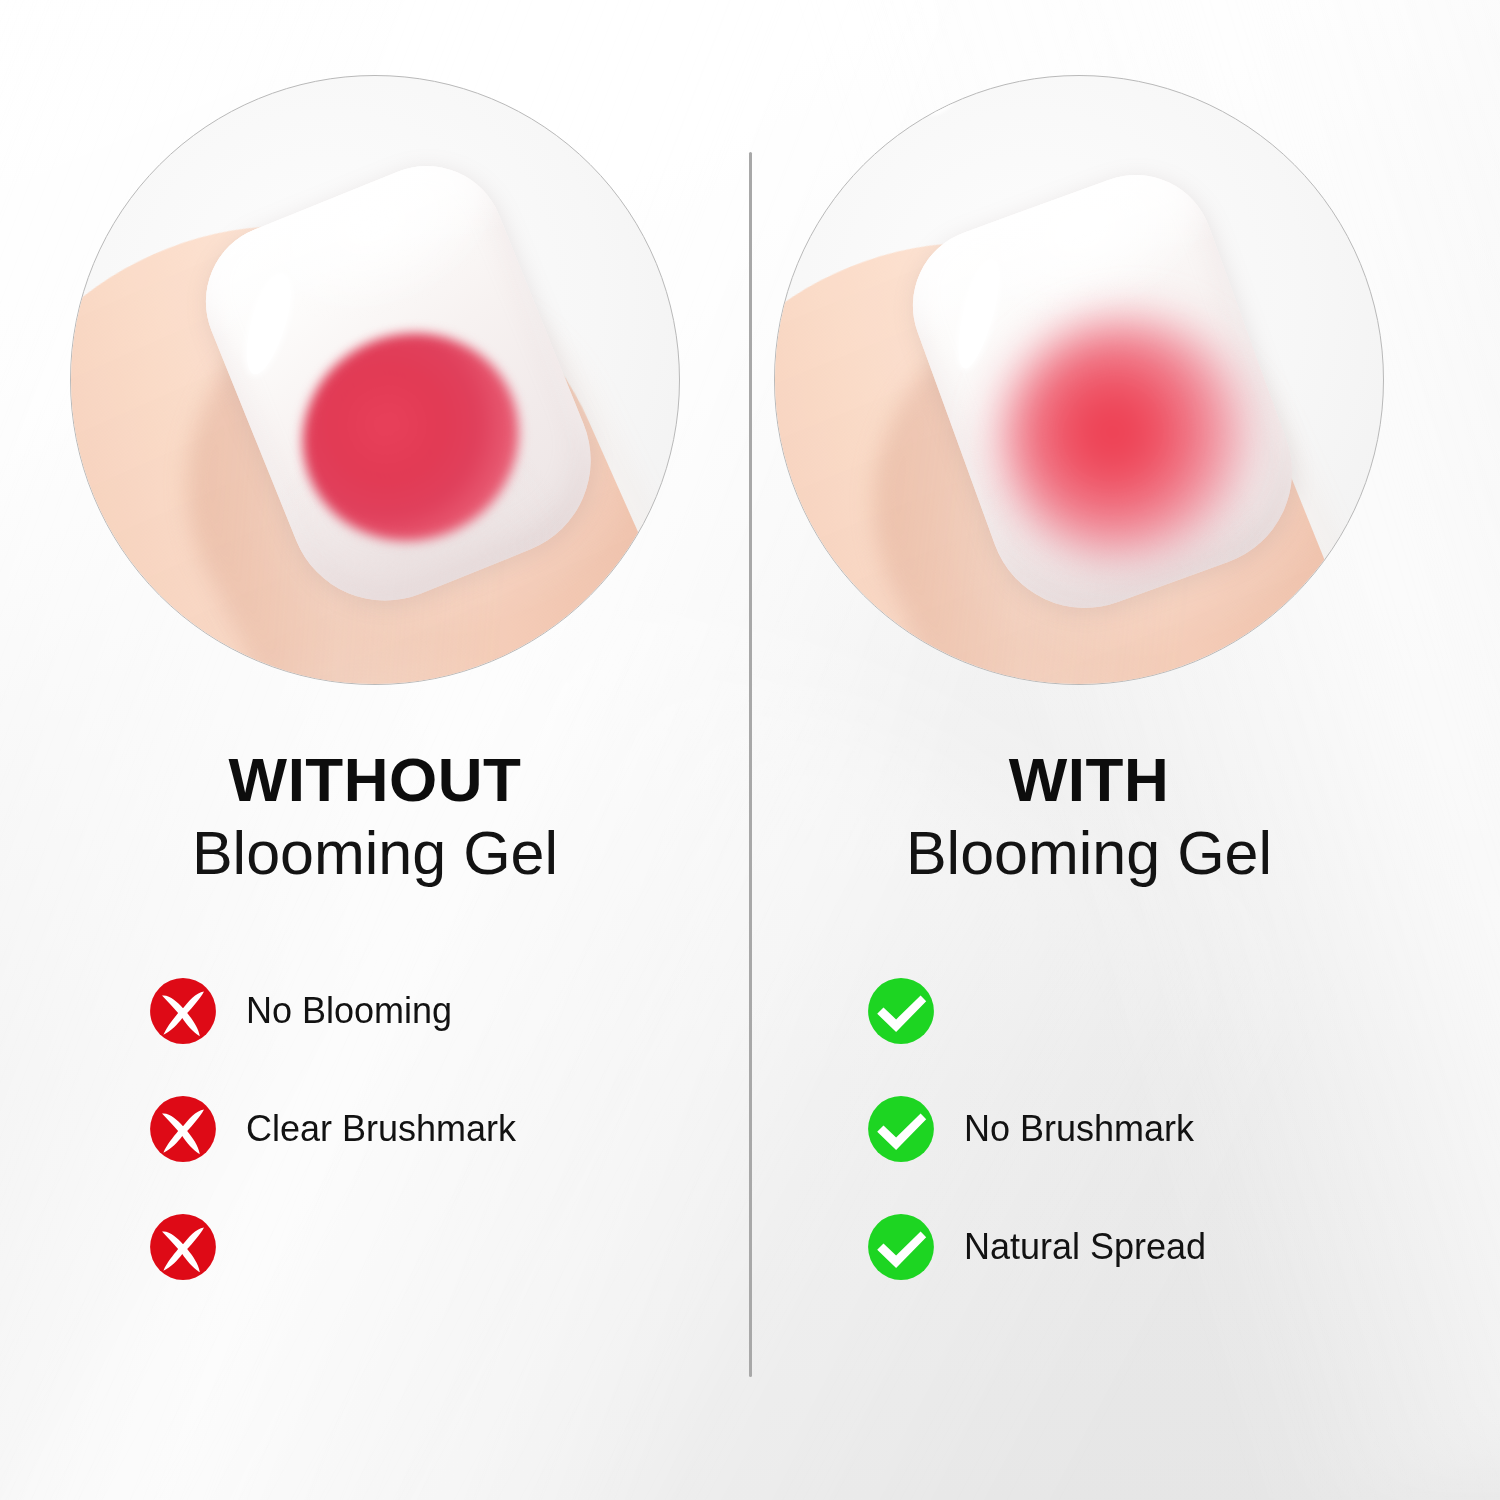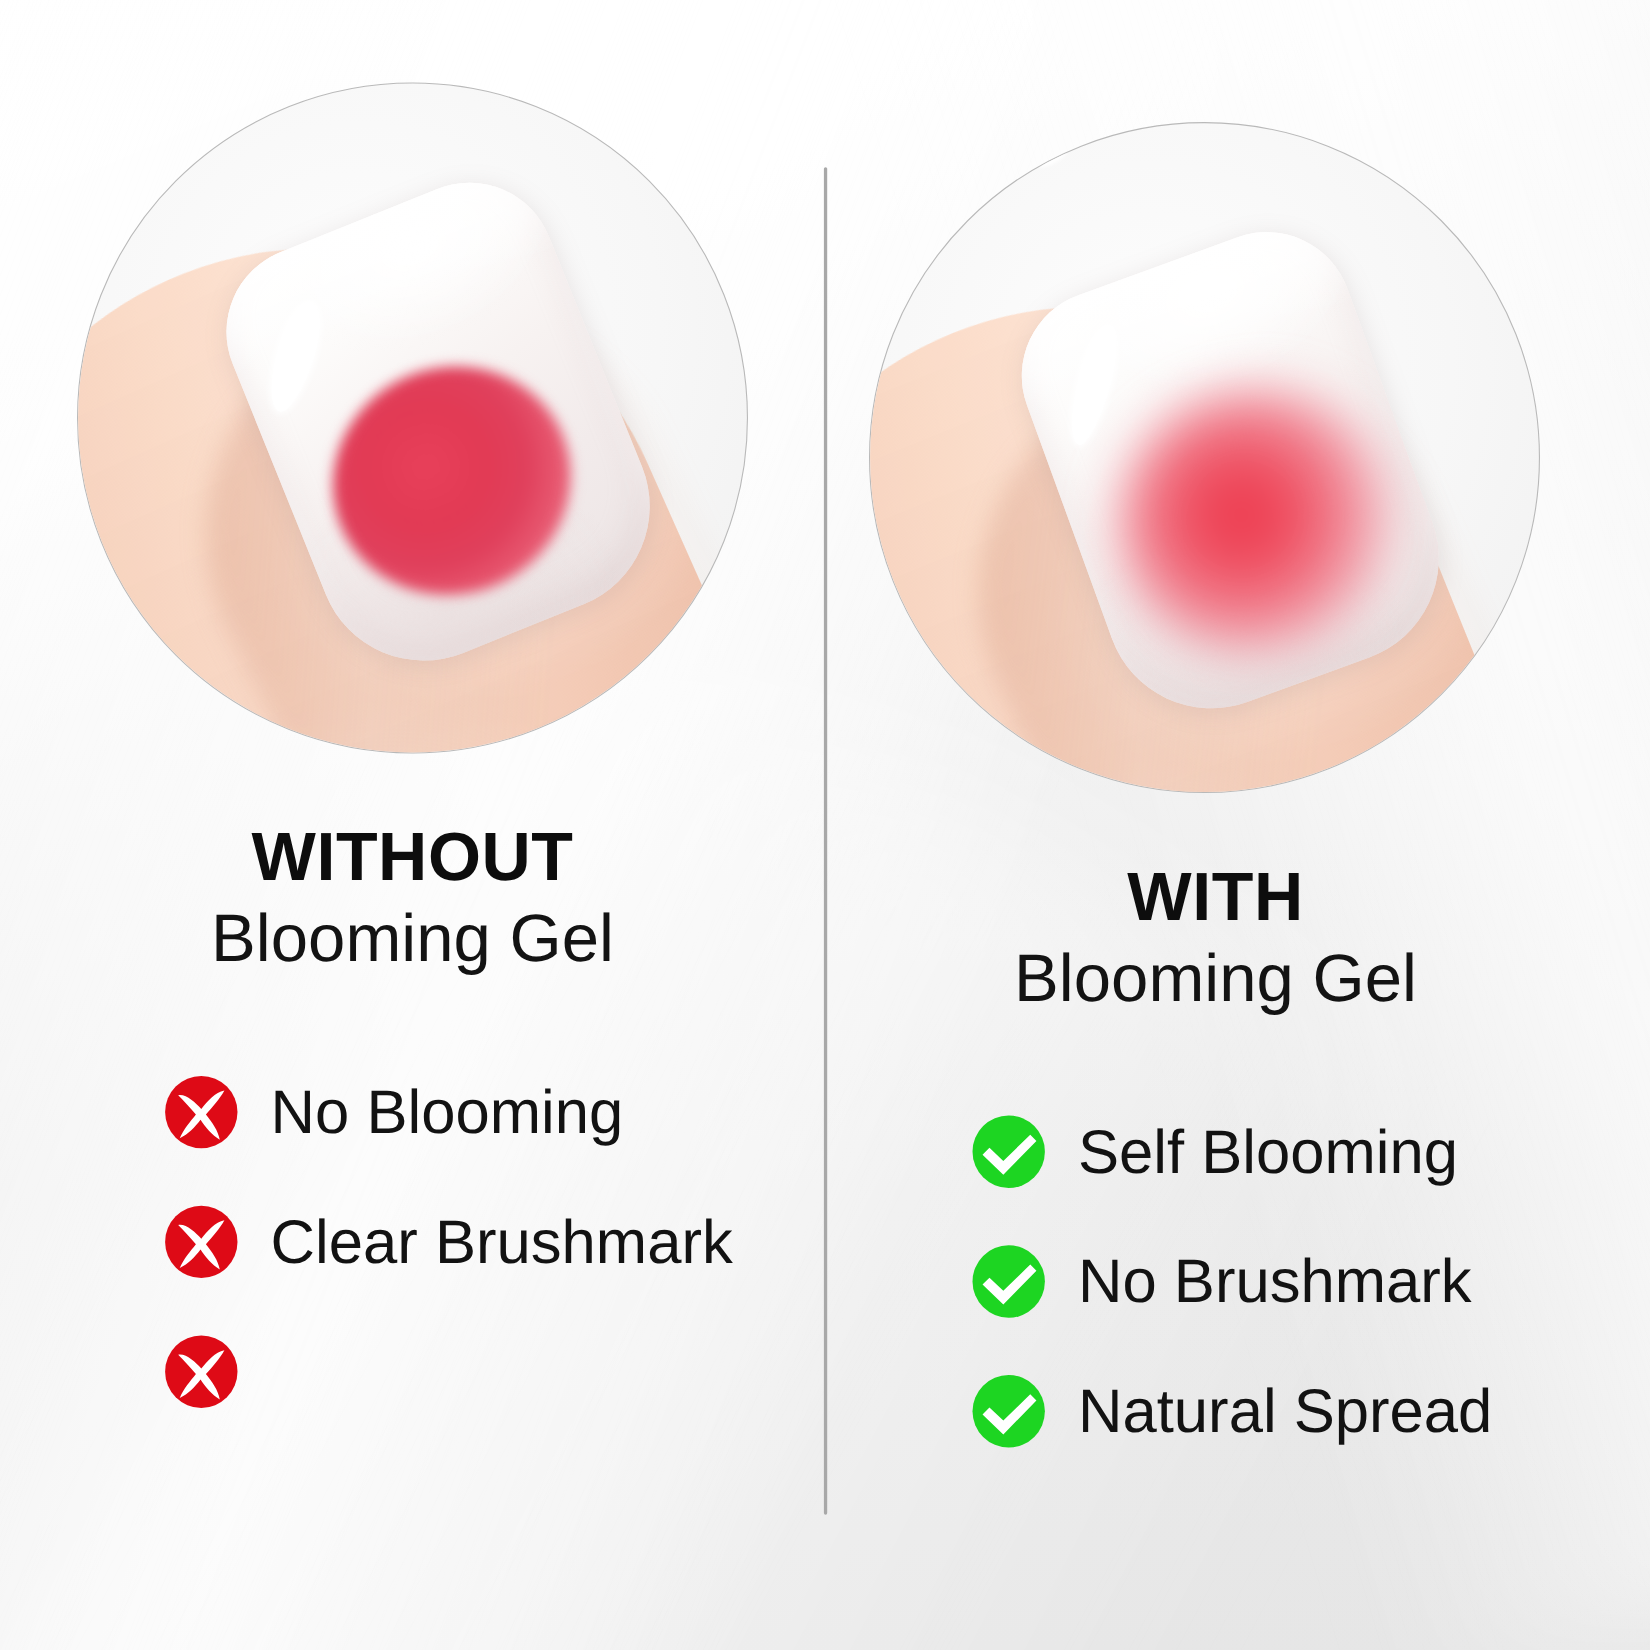--- a/index.html
+++ b/index.html
@@ -90,21 +90,21 @@
   }
 
   
   .panel {
     position: absolute;
     top: 0;
     width: 750px;
     height: 1332px;
   }
   .panel.left  { left: 0; }
-  .panel.right { left: 730px; margin-top: 36px; }
+  .panel.right { left: 714px; }
 
   
   .photo-circle {
     position: absolute;
     top: 75px;
     width: 610px;
     height: 610px;
     border-radius: 50%;
     border: 1px solid #b9b9b9;
     overflow: hidden;
@@ -307,21 +307,21 @@
     gap: 28px;
     height: 72px;
   }
   .feature-icon {
     flex: 0 0 auto;
     width: 70px;
     height: 70px;
   }
   .feature-icon svg { display: block; width: 70px; height: 70px; }
   .feature-label {
-    font-size: 56px;
+    font-size: 36px;
     font-weight: 400;
     color: #121212;
     white-space: nowrap;
     line-height: 1;
   }
 </style>
 </head>
 <body>
 
 <div class="stage">
@@ -408,21 +408,20 @@
 
     <div class="features">
 
       <div class="feature">
         <span class="feature-icon">
           <svg viewBox="0 0 100 100" aria-hidden="true">
             <circle cx="50" cy="50" r="47" fill="#1dd522"></circle>
             <path fill="#ffffff" d="M78 28 L86 36 L43 80 L16 54 L25 45 L43 62 Z"></path>
           </svg>
         </span>
-        <span class="feature-label">Self Blooming</span>
       </div>
 
       <div class="feature">
         <span class="feature-icon">
           <svg viewBox="0 0 100 100" aria-hidden="true">
             <circle cx="50" cy="50" r="47" fill="#1dd522"></circle>
             <path fill="#ffffff" d="M78 28 L86 36 L43 80 L16 54 L25 45 L43 62 Z"></path>
           </svg>
         </span>
         <span class="feature-label">No Brushmark</span>

